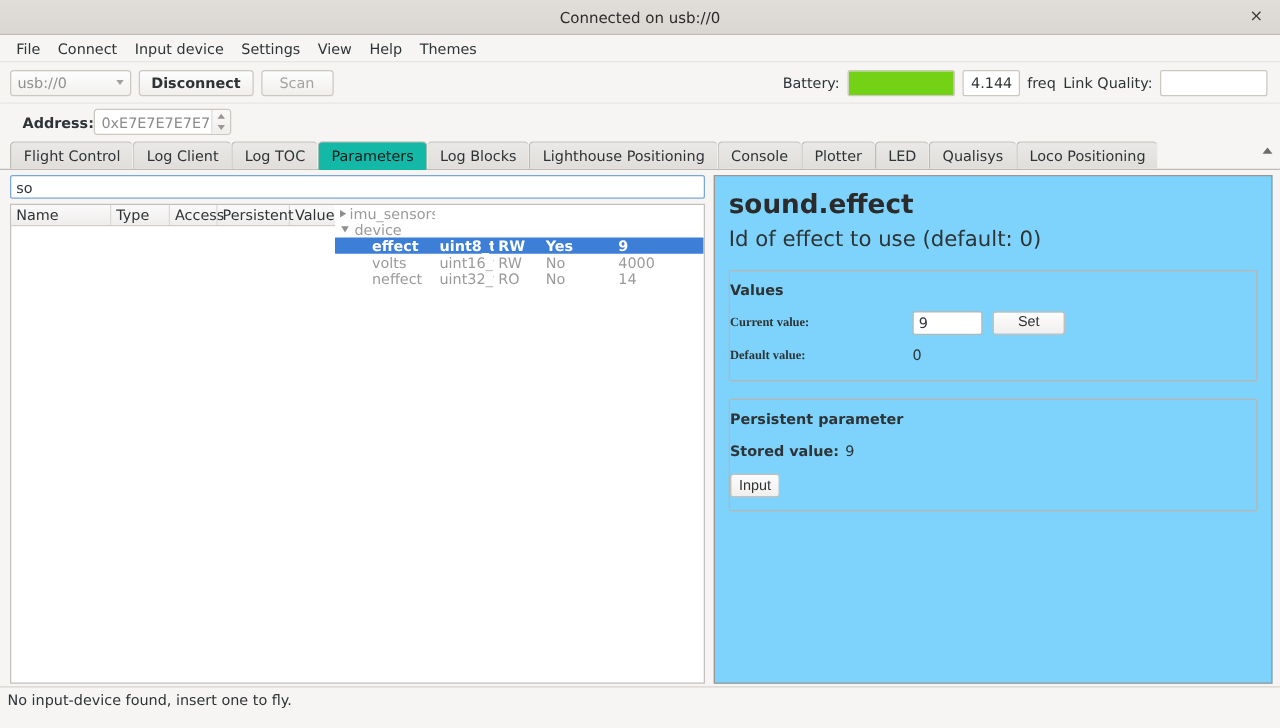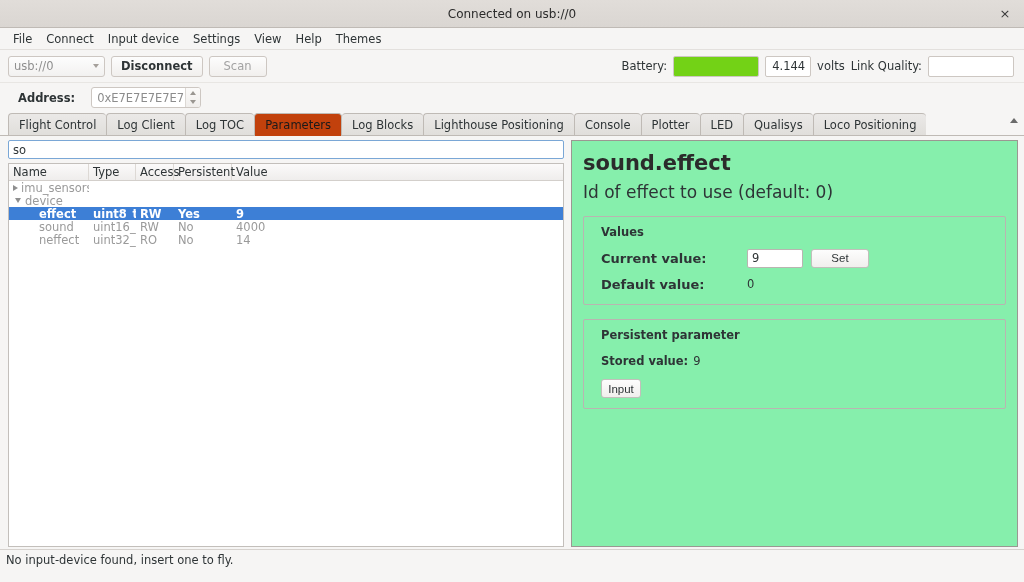--- a/index.html
+++ b/index.html
@@ -90,21 +90,21 @@
     display: flex; align-items: center; justify-content: flex-end;
     padding-right: 5px; font-size: 11.5px; color: #2e3436;
   }
 
   
   .addr-row {
     height: 30px;
     background: #f6f5f4;
     border-top: 1px solid #e8e6e3;
     display: flex; align-items: center;
-    padding-left: 18px; gap: 16px;
+    padding-left: 18px; gap: 0;
   }
   .addr-label { font-size: 11.5px; font-weight: bold; color: #2e3436; }
   .spinbox {
     width: 110px; height: 21px;
     background: #ffffff; border: 1px solid #cdc7c2; border-radius: 3px;
     display: flex; align-items: stretch; overflow: hidden;
   }
   .spinbox .val {
     flex: 1; display: flex; align-items: center; padding-left: 5px;
     color: #8c8c8c; font-size: 11.5px;
@@ -144,21 +144,21 @@
     font-size: 11.5px; color: #2e3436;
     background: linear-gradient(to bottom,#ebe9e7,#e0dedb);
     border: 1px solid #bfbab5;
     border-bottom: none;
     border-right: none;
     border-radius: 4px 4px 0 0;
     cursor: pointer; white-space: nowrap;
   }
   .tab:last-of-type { border-right: 1px solid #bfbab5; }
   .tab.active {
-    background: #c2410c;
+    background: #14b8a6;
     color: #1a1a1a;
     margin-bottom: -1px;
     height: 23px;
     border-right: 1px solid #bfbab5;
     position: relative; z-index: 2;
   }
   .tab.active + .tab { border-left: none; }
   .tab-scroll-up {
     position: absolute; right: 4px; top: 2px;
     width: 12px; height: 12px;
@@ -196,21 +196,21 @@
     display: flex; align-items: center;
     font-family: inherit;
     outline: none;
     width: 100%;
   }
   .tree-wrap {
     margin-top: 4px;
     flex: 1;
     background: #ffffff;
     border: 1px solid #c3bfbb;
-    display: flex; flex-direction: column;
+    display: flex; 
     overflow: hidden;
   }
   .tree-head {
     display: flex;
     height: 17px;
     background: linear-gradient(to bottom,#fbfafa,#efedec);
     border-bottom: 1px solid #d3cfcb;
     font-size: 11.5px; color: #2e3436;
   }
   .tree-head > div {
@@ -245,49 +245,49 @@
   }
   .exp .d {
     width: 0; height: 0;
     border-left: 3.5px solid transparent; border-right: 3.5px solid transparent;
     border-top: 5px solid #8f8f8f;
   }
 
   
   .right-pane {
     flex: 1;
-    background: #86efac;
+    background: #7dd3fc;
     border: 1px solid #9b9792;
     padding: 10px 11px;
     display: flex; flex-direction: column;
     overflow: hidden;
   }
   .param-title {
     font-size: 21px; font-weight: bold; color: #2b2b2b;
     line-height: 1.15;
   }
   .param-desc {
     font-size: 17px; color: #2e3436; margin-top: 7px;
   }
   .groupbox {
     margin-top: 14px;
     border: 1px solid #b9b5b1;
     border-radius: 2px;
-    padding: 8px 10px 10px 17px;
+    padding: 8px 10px 10px 0;
   }
   .groupbox-title {
     font-size: 11.5px; font-weight: bold; color: #2e3436;
     margin-bottom: 9px;
   }
   .frow {
     display: flex; align-items: center; min-height: 20px;
   }
   .frow + .frow { margin-top: 6px; }
   .flabel {
-    width: 146px; font-size: 13px; font-weight: bold; color: #2e3436;
+    width: 146px; font-size: 10px; font-weight: bold; color: #2e3436; font-family: Liberation Serif, serif;
   }
   .fvalue { font-size: 11.5px; color: #2e3436; }
   .text-input {
     width: 56px; height: 19px;
     border: 1px solid #b9b5b1; border-radius: 2px;
     background: #ffffff; font-size: 11.5px; color: #2e3436;
     padding: 0 4px; font-family: inherit; outline: none;
   }
   .btn-sm {
     height: 19px;
@@ -337,21 +337,21 @@
   <div class="btn bold">Disconnect</div>
   <div class="btn disabled">Scan</div>
 
   <div class="spacer"></div>
 
   <span class="battery-label">Battery:</span>
   <div class="bar">
     <div class="bar-fill" id="battery-fill" style="width: 100%; background: rgb(115, 210, 22);"></div>
   </div>
   <div class="volt-box">4.144</div>
-  <span class="volts-label">volts</span>
+  <span class="volts-label">freq</span>
   <span class="lq-label">Link Quality:</span>
   <div class="bar">
     <div class="bar-fill" id="lq-fill" style="width: 0%;"></div>
   </div>
 </div>
 
 <div class="addr-row">
   <span class="addr-label">Address:</span>
   <div class="spinbox">
     <div class="val">0xE7E7E7E7E7</div>
@@ -424,21 +424,21 @@
             <div class="col-name">
               <span>effect</span>
             </div>
             <div class="col-type">uint8_t</div>
             <div class="col-access">RW</div>
             <div class="col-pers">Yes</div>
             <div class="col-value">9</div>
           </div>
           <div class="trow child">
             <div class="col-name">
-              <span>sound</span>
+              <span>volts</span>
             </div>
             <div class="col-type">uint16_t</div>
             <div class="col-access">RW</div>
             <div class="col-pers">No</div>
             <div class="col-value">4000</div>
           </div>
           <div class="trow child">
             <div class="col-name">
               <span>neffect</span>
             </div>

